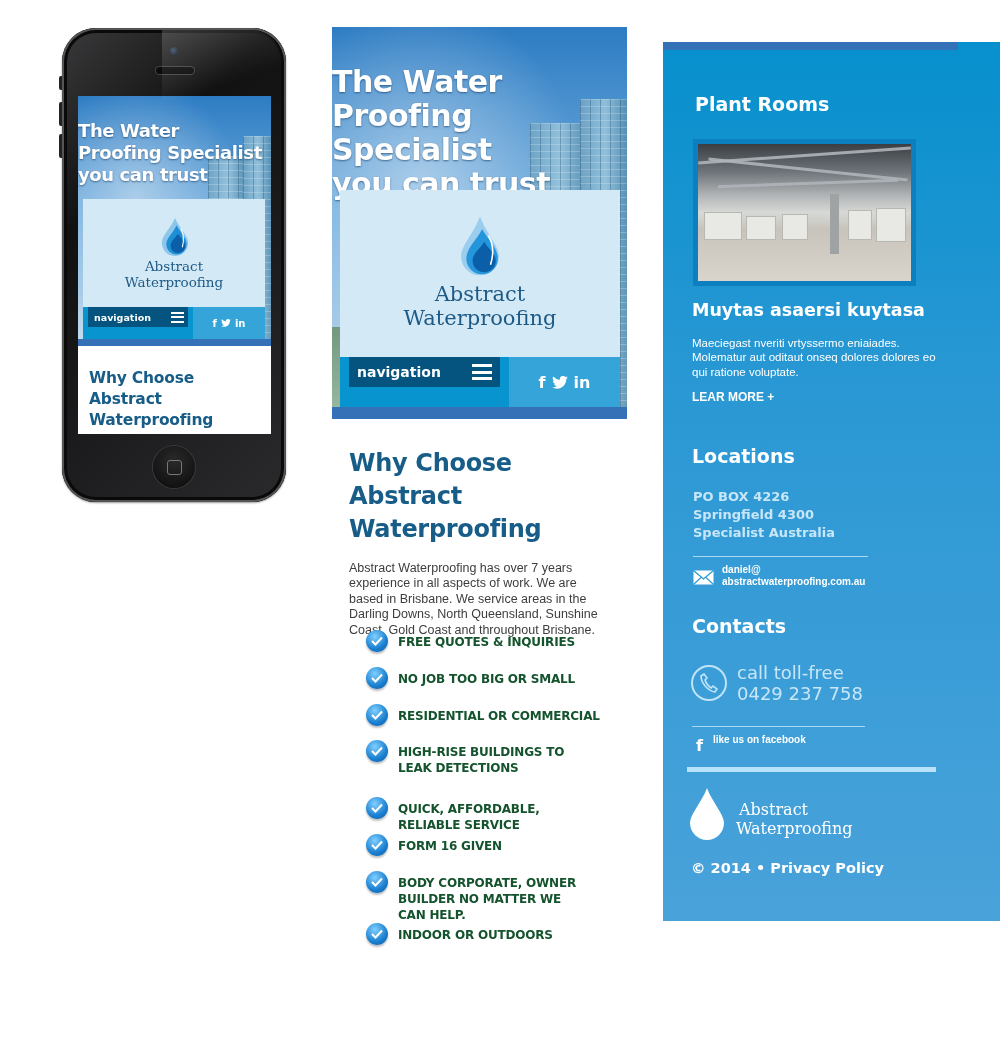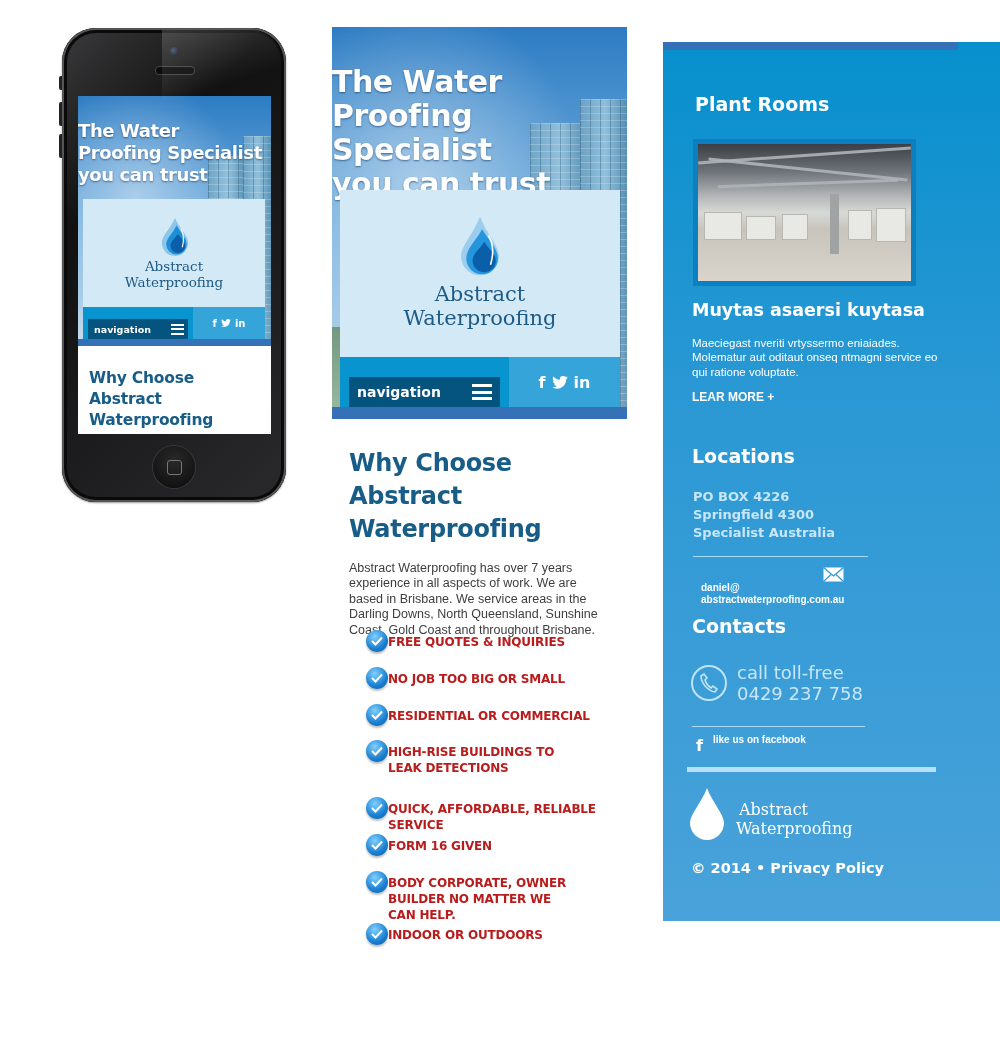--- a/index.html
+++ b/index.html
@@ -56,21 +56,21 @@
       opacity: .85;
     }
     .sky .headline {
       position: relative; color: #fff; font-weight: bold;
       text-shadow: 0 1px 2px rgba(0,40,80,.55);
       font-family: "DejaVu Sans", sans-serif;
     }
     .logo-box { position: relative; background: #d3e9f6; text-align: center; }
     .logo-text { color: #1d5a86; font-family: "DejaVu Serif", serif; }
     .navbar { position: relative; display: flex; }
-    .nav-left { background: #0794cf; display: flex; align-items: flex-end; }
+    .nav-left { background: #0794cf; display: flex; align-items: flex-start; }
     .nav-btn {
       background: #05547f; color: #fff; font-weight: bold; display: flex; align-items: center; justify-content: space-between;
       font-family: "DejaVu Sans", sans-serif;
     }
     .hamburger { display: flex; flex-direction: column; justify-content: space-between; }
     .hamburger span { display: block; background: #fff; }
     .nav-right { background: #35a5d9; display: flex; align-items: center; justify-content: center; color: #fff; font-weight: bold; font-family: "DejaVu Sans", sans-serif; }
     .social { display: flex; align-items: center; }
     .strip { background: #3571b6; }
 
@@ -103,21 +103,21 @@
       font-size: 12.5px; line-height: 15.4px;
     }
     .features { position: absolute; left: 366px; top: 626px; width: 240px; }
     .feature { position: absolute; left: 0; display: flex; }
     .check {
       width: 22px; height: 22px; border-radius: 50%; flex: none;
       background: radial-gradient(circle at 40% 30%, #7fd0ff, #1a7fd0 60%, #0b5aa3);
       box-shadow: 0 2px 2px rgba(0,0,0,.25); display: flex; align-items: center; justify-content: center;
     }
     .feature-label {
-      color: #b91c1c; font-weight: bold; font-size: 12px; line-height: 16px;
+      margin-left: 10px; color: #14532d; font-weight: bold; font-size: 12px; line-height: 16px;
       font-family: "DejaVu Sans", sans-serif; padding-top: 4px; letter-spacing: -0.2px;
     }
 
     
     .scr .sky { height: 250px; }
     .scr .headline { padding-top: 24px; font-size: 18px; line-height: 22px; letter-spacing: -0.4px; }
     .scr .building.b1 { left: 130px; top: 60px; width: 40px; height: 190px; }
     .scr .building.b2 { left: 165px; top: 40px; width: 30px; height: 210px; }
     .scr .logo-box { position: absolute; left: 5px; top: 103px; width: 182px; height: 108px; }
     .scr .drop { position: absolute; left: 77px; top: 19px; }
@@ -150,21 +150,21 @@
       width: 213px; height: 137px; position: relative; overflow: hidden;
       background: linear-gradient(180deg, #3b3f44 0%, #6d7379 20%, #b3b6b8 38%, #d7d9d6 50%, #c8c4bc 62%, #d9d4cc 100%);
     }
     .photo .pipe { position: absolute; height: 3px; background: #aeb4b9; opacity: .9; }
     .photo .unit { position: absolute; background: #e8e8e4; border: 1px solid #b8b8b2; }
     .photo .col { position: absolute; background: #9fa3a4; }
     .right .body-text { font-family: "Liberation Sans", sans-serif; font-size: 11.5px; line-height: 14.4px; }
     .right .more { font-family: "Liberation Sans", sans-serif; font-weight: bold; font-size: 12px; text-align: center; }
     .address { font-family: "DejaVu Sans", sans-serif; font-size: 13px; line-height: 18px; color: #c7e6f8; font-weight: bold; }
     .divider { height: 1px; background: #a9dbf6; }
-    .mail-row { display: flex; align-items: flex-end; flex-direction: column; }
+    .mail-row { display: flex; align-items: center; }
     .mail-text { font-family: "Liberation Sans", sans-serif; font-weight: bold; font-size: 10px; line-height: 12px; margin-left: 8px; }
     .phone-row { display: flex; align-items: center; }
     .phone-circle {
       width: 36px; height: 36px; border-radius: 50%; border: 2px solid #bfe4f8; display: flex; align-items: center; justify-content: center;
     }
     .call-text { margin-left: 10px; color: #c7e6f8; font-family: "DejaVu Sans", sans-serif; font-size: 18px; line-height: 21px; }
     .fb-row { display: flex; align-items: flex-start; }
     .fb-glyph { font-family: "DejaVu Sans", sans-serif; font-weight: bold; font-size: 16px; line-height: 16px; margin-top: 4px; }
     .fb-text { font-family: "Liberation Sans", sans-serif; font-weight: bold; font-size: 10px; margin-left: 10px; }
     .thick-line { height: 5px; background: #b7e2fa; }
@@ -366,21 +366,21 @@
       <div class="col" style="left:132px;top:50px;width:9px;height:60px"></div>
       <div class="unit" style="left:6px;top:68px;width:38px;height:28px"></div>
       <div class="unit" style="left:48px;top:72px;width:30px;height:24px"></div>
       <div class="unit" style="left:84px;top:70px;width:26px;height:26px"></div>
       <div class="unit" style="left:150px;top:66px;width:24px;height:30px"></div>
       <div class="unit" style="left:178px;top:64px;width:30px;height:34px"></div>
     </div>
   </div>
 
   <div class="abs" style="left:29px; top:258px; font-family:'DejaVu Sans',sans-serif; font-weight:bold; font-size:17.5px;">Muytas asaersi kuytasa</div>
-  <p class="abs body-text" style="left:29px; top:294px; width:248px;">Maeciegast nveriti vrtyssermo eniaiades. Molematur aut oditaut onseq ntmagni service eo qui ratione voluptate.</p>
+  <p class="abs body-text" style="left:29px; top:294px; width:248px;">Maeciegast nveriti vrtyssermo eniaiades. Molematur aut oditaut onseq dolores dolores eo qui ratione voluptate.</p>
   <a class="abs more" style="left:29px; top:348px;">LEAR MORE +</a>
 
   <h3 class="abs" style="left:29px; top:403px;">Locations</h3>
   <div class="abs address" style="left:30px; top:446px;">
     <div>PO BOX 4226</div>
     <div>Springfield 4300</div>
     <div>Specialist Australia</div>
   </div>
   <div class="abs divider" style="left:30px; top:514px; width:175px;"></div>
   <div class="abs mail-row" style="left:30px; top:522px;">

